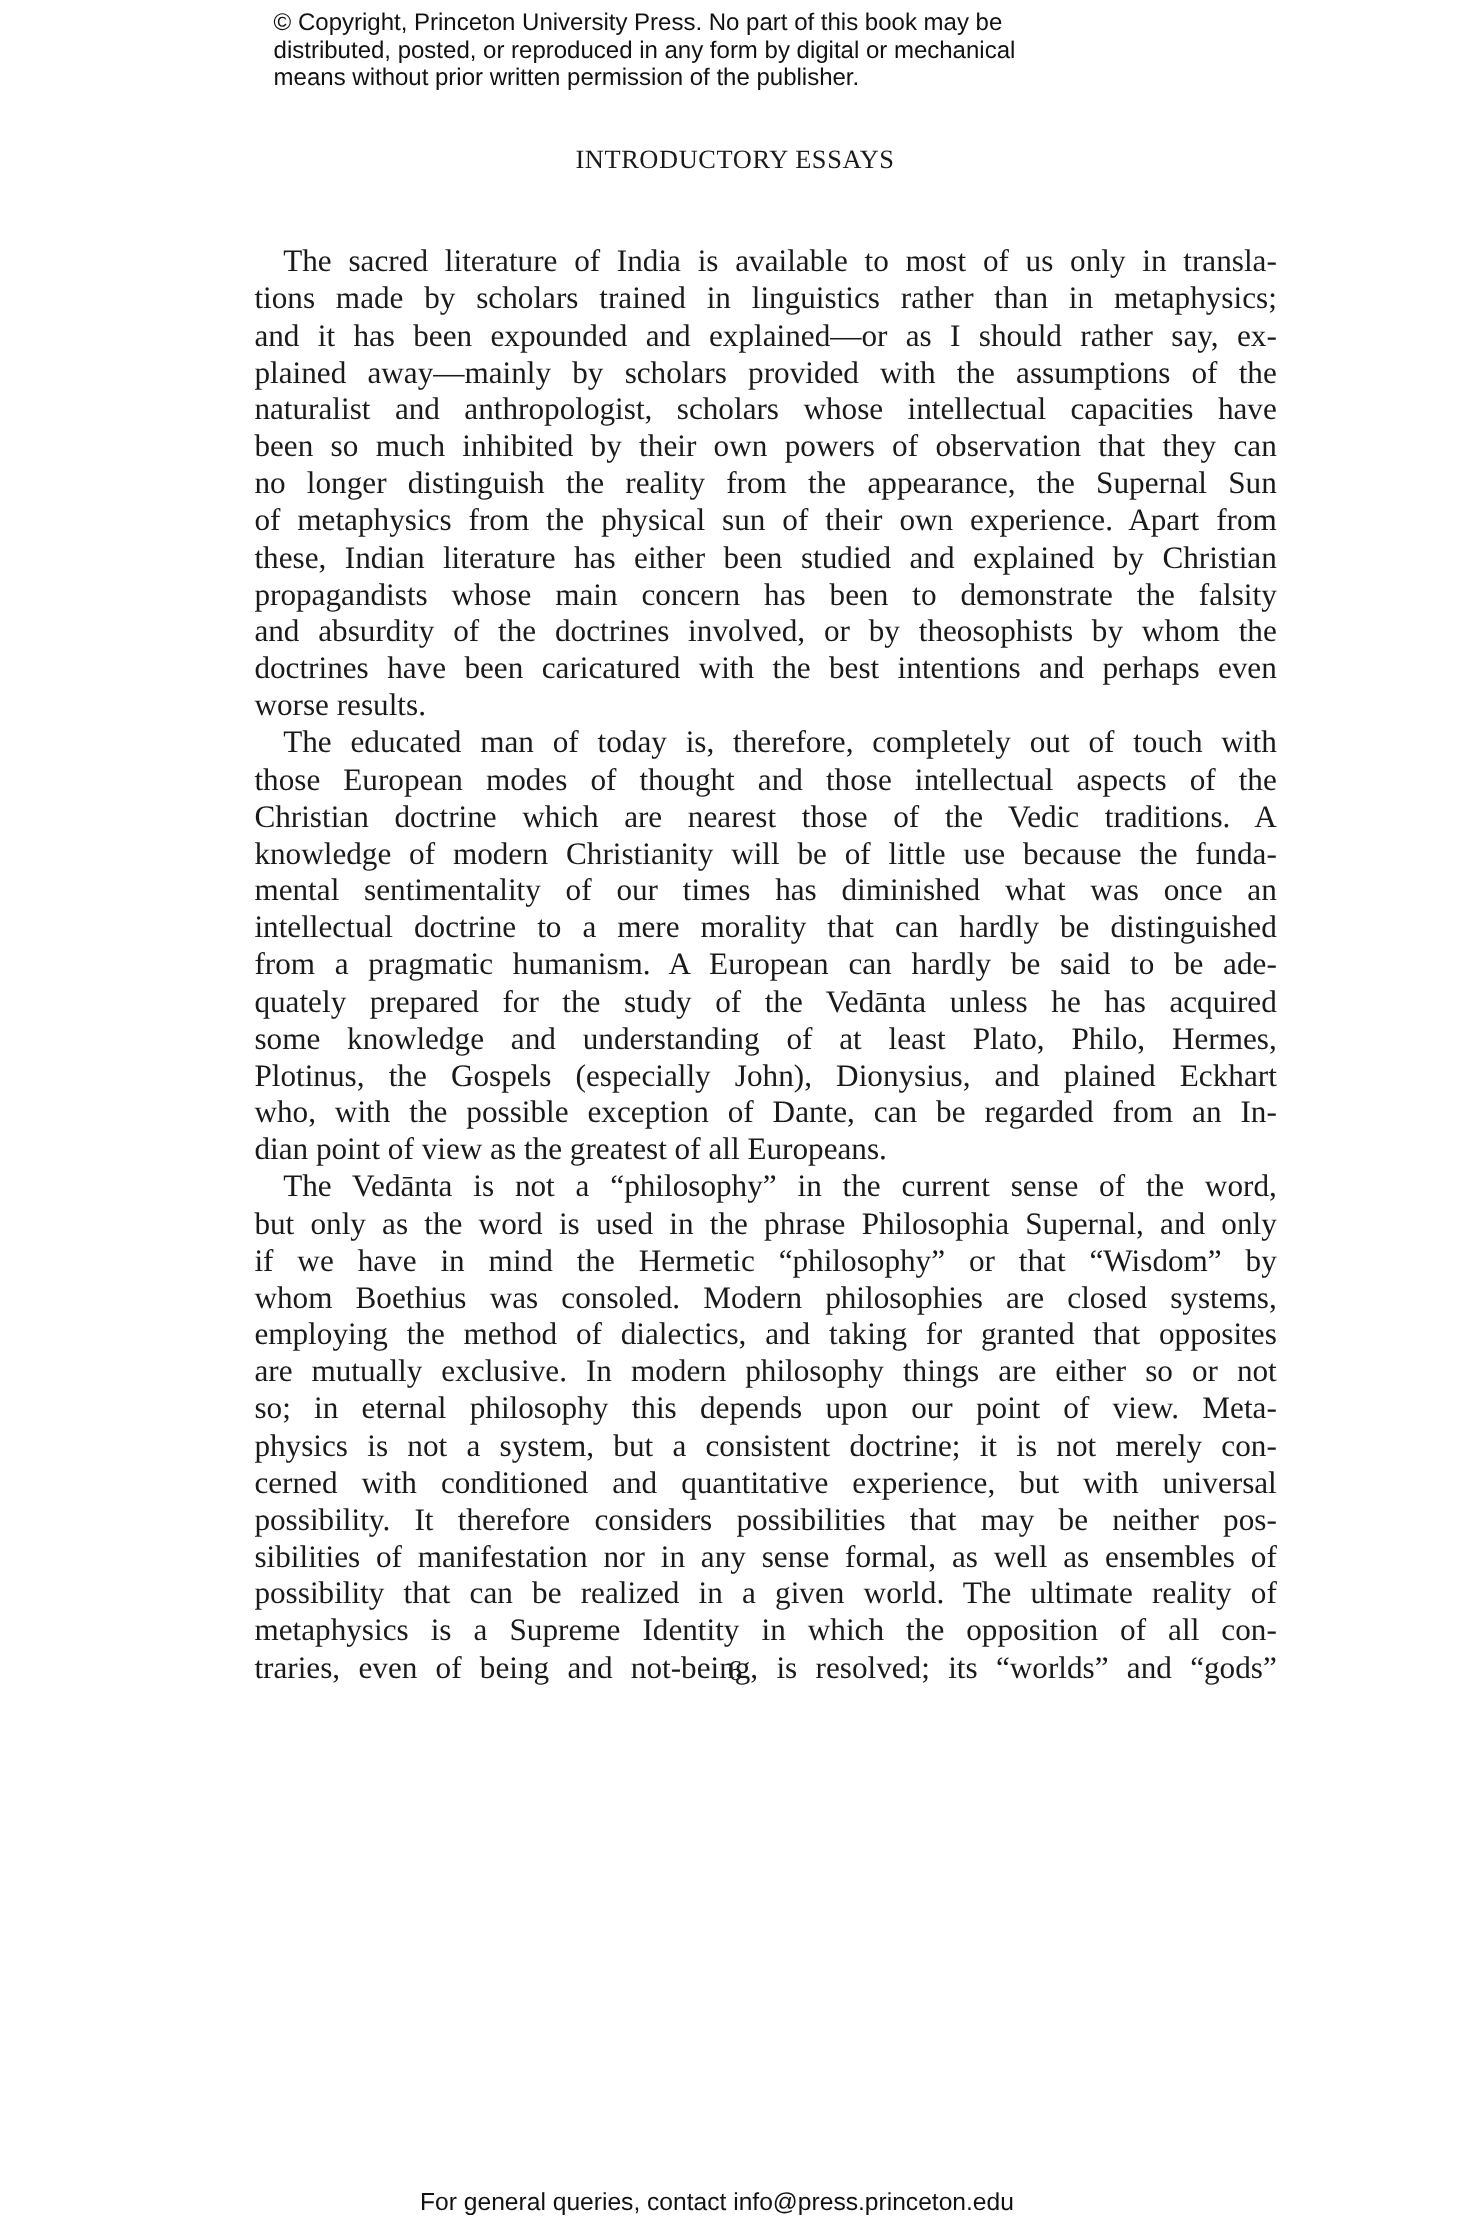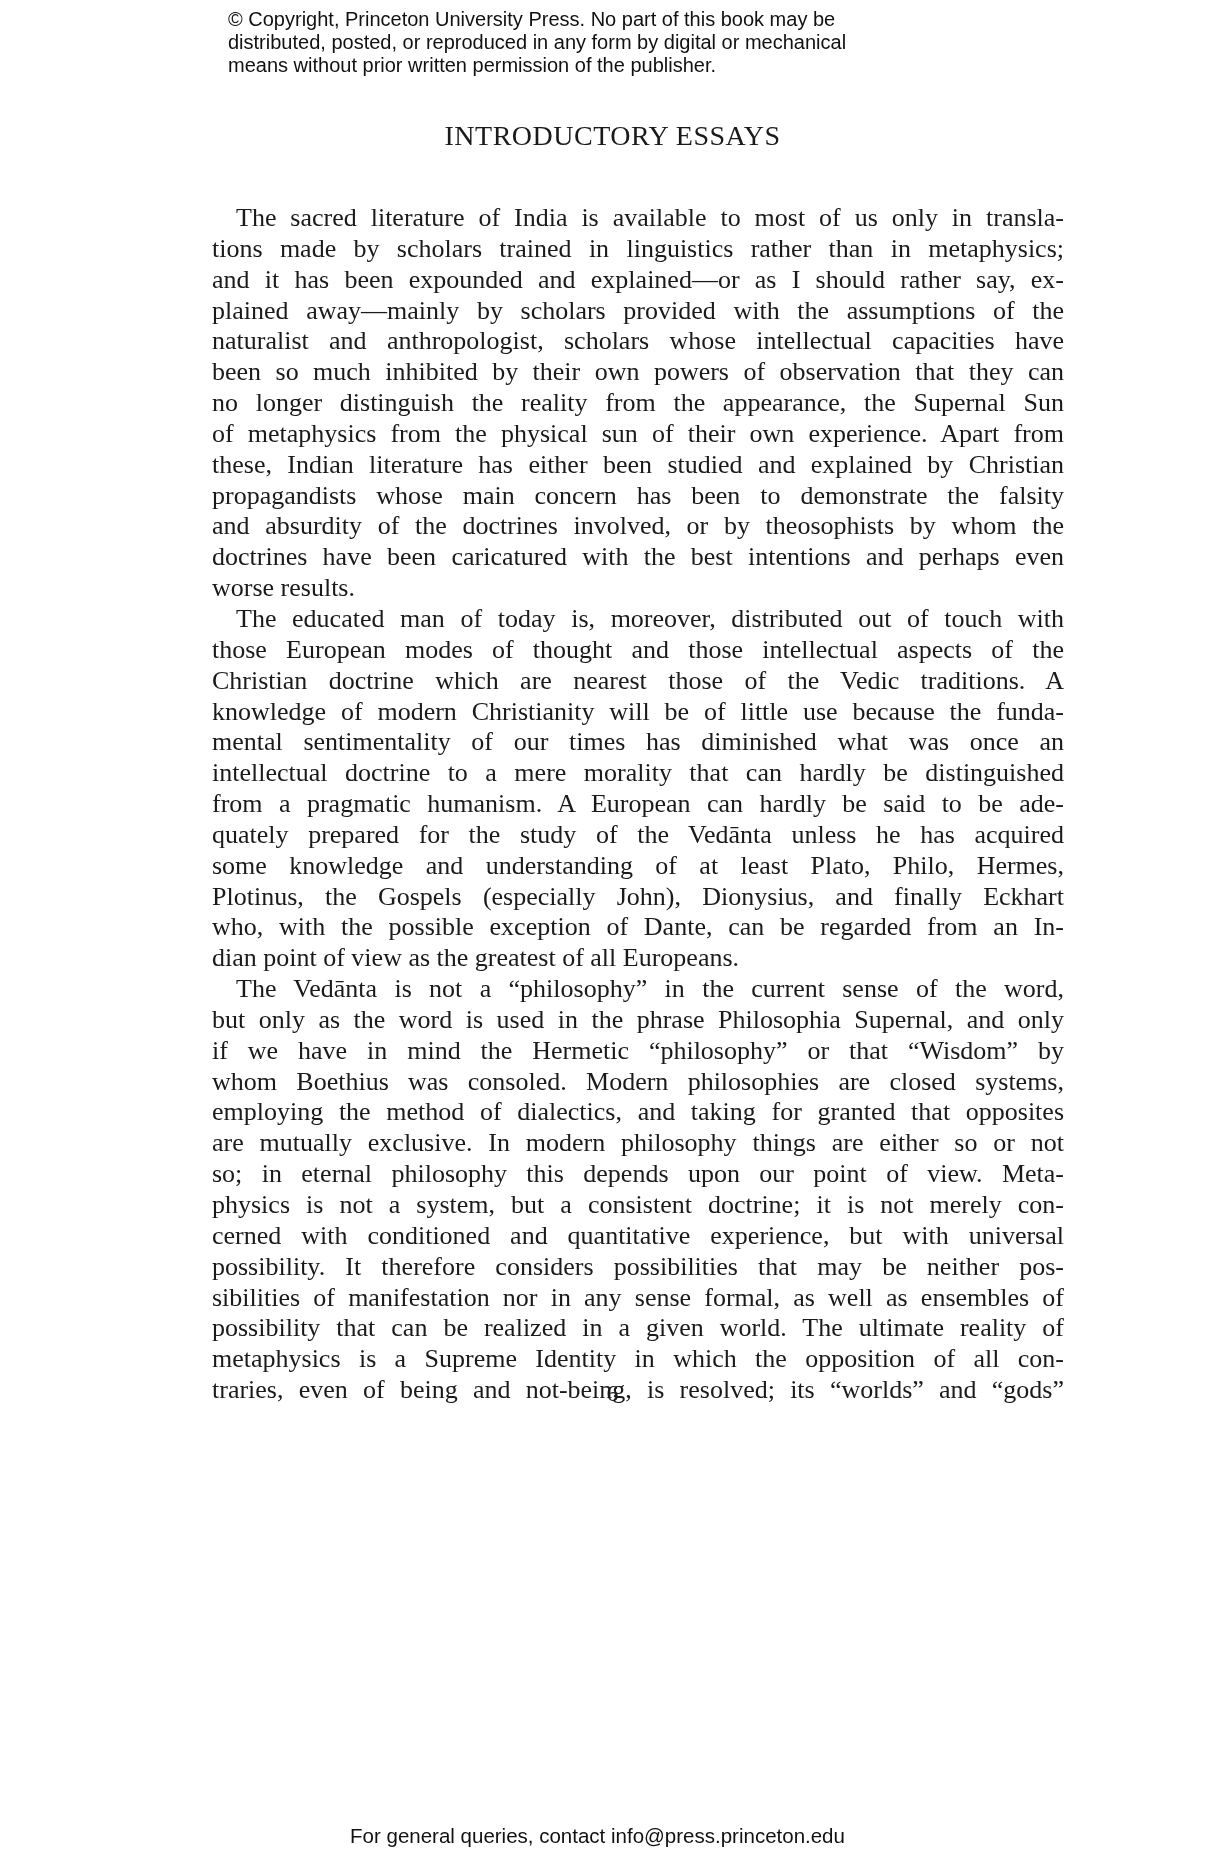--- a/index.html
+++ b/index.html
@@ -24,21 +24,21 @@
       color: #111;
     }
     .copyright div { white-space: nowrap; }
     .running-head {
       position: absolute;
       left: 0;
       width: 1225px;
       top: 120px;
       text-align: center;
       font-family: "Liberation Serif", serif;
-      font-size: 28px;
+      font-size: 22px;
       letter-spacing: 0.5px;
       color: #1a1a1a;
     }
     .body-text {
       position: absolute;
       left: 212px;
       top: 163px;
       width: 852px;
       font-family: "Liberation Serif", serif;
       font-size: 26px;
@@ -105,30 +105,30 @@
     <span class="line">no longer distinguish the reality from the appearance, the Supernal Sun</span>
     <span class="line">of metaphysics from the physical sun of their own experience. Apart from</span>
     <span class="line">these, Indian literature has either been studied and explained by Christian</span>
     <span class="line">propagandists whose main concern has been to demonstrate the falsity</span>
     <span class="line">and absurdity of the doctrines involved, or by theosophists by whom the</span>
     <span class="line">doctrines have been caricatured with the best intentions and perhaps even</span>
     <span class="line last">worse results.</span>
   </div>
 
   <div>
-    <span class="line indent">The educated man of today is, moreover, distributed out of touch with</span>
+    <span class="line indent">The educated man of today is, therefore, completely out of touch with</span>
     <span class="line">those European modes of thought and those intellectual aspects of the</span>
     <span class="line">Christian doctrine which are nearest those of the Vedic traditions. A</span>
     <span class="line">knowledge of modern Christianity will be of little use because the funda-</span>
     <span class="line">mental sentimentality of our times has diminished what was once an</span>
     <span class="line">intellectual doctrine to a mere morality that can hardly be distinguished</span>
     <span class="line">from a pragmatic humanism. A European can hardly be said to be ade-</span>
     <span class="line">quately prepared for the study of the Vedānta unless he has acquired</span>
     <span class="line">some knowledge and understanding of at least Plato, Philo, Hermes,</span>
-    <span class="line">Plotinus, the Gospels (especially John), Dionysius, and finally Eckhart</span>
+    <span class="line">Plotinus, the Gospels (especially John), Dionysius, and plained Eckhart</span>
     <span class="line">who, with the possible exception of Dante, can be regarded from an In-</span>
     <span class="line last">dian point of view as the greatest of all Europeans.</span>
   </div>
 
   <div>
     <span class="line indent">The Vedānta is not a “philosophy” in the current sense of the word,</span>
     <span class="line">but only as the word is used in the phrase Philosophia Supernal, and only</span>
     <span class="line">if we have in mind the Hermetic “philosophy” or that “Wisdom” by</span>
     <span class="line">whom Boethius was consoled. Modern philosophies are closed systems,</span>
     <span class="line">employing the method of dialectics, and taking for granted that opposites</span>

